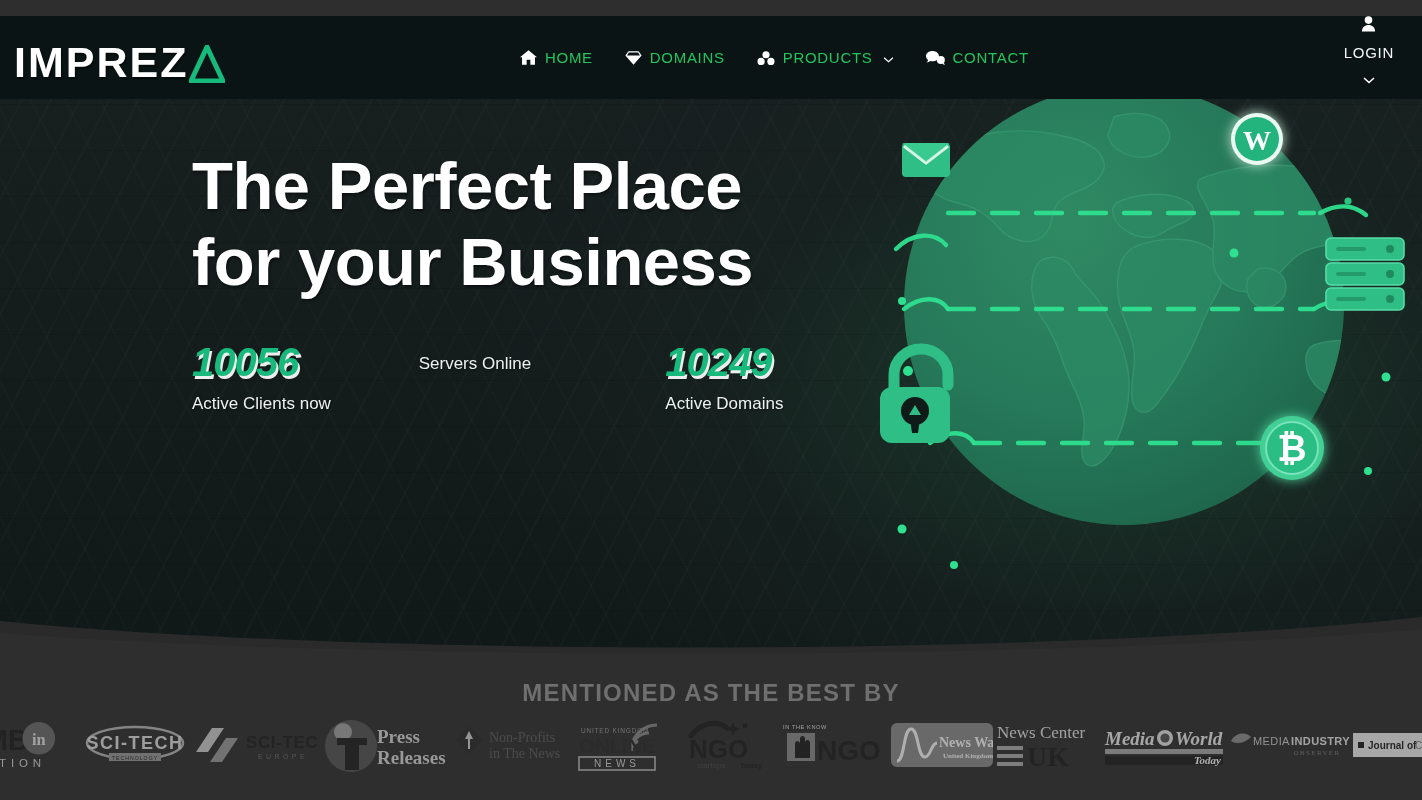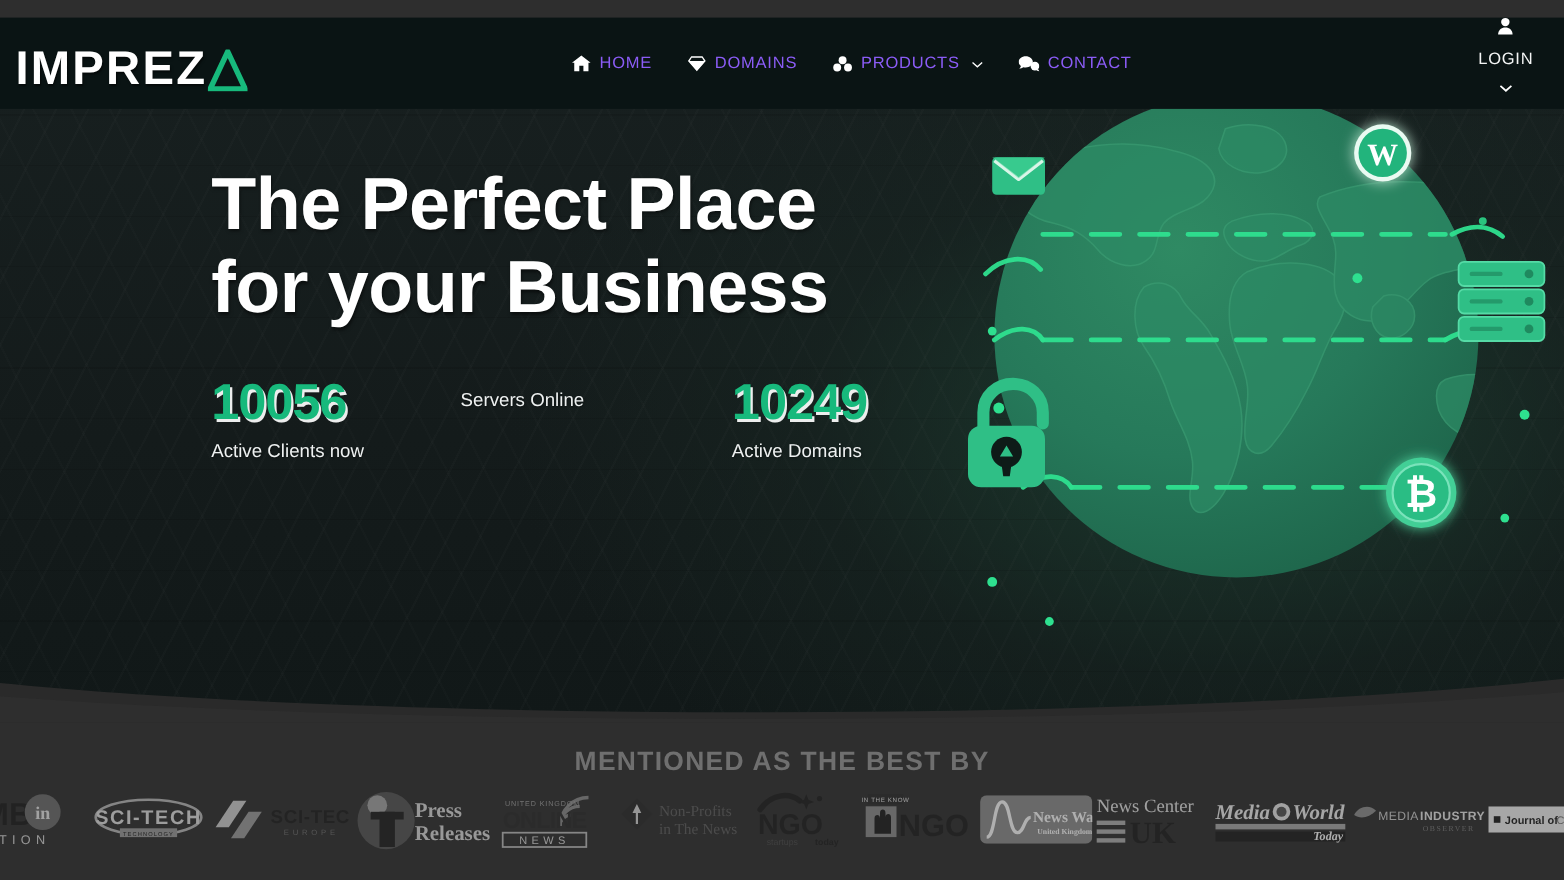--- a/index.html
+++ b/index.html
@@ -35,21 +35,21 @@
     position:relative;
   }
   .logo-tri svg{ display:block; }
 
   .nav-links{
     position:absolute; left:520px; top:0; height:83px;
     display:flex; align-items:center; gap:32px;
   }
   .nav-item{
     display:flex; align-items:center; gap:8px;
-    color:#8b5cf6; font-size:15px; letter-spacing:.7px;
+    color:#22c55e; font-size:15px; letter-spacing:.7px;
     cursor:pointer; text-transform:uppercase;
     white-space:nowrap;
   }
   .nav-item .ico{ display:flex; align-items:center; }
   .nav-item .caret{ margin-left:2px; }
 
   .nav-login{
     position:absolute; right:28px; top:0; height:83px;
     display:flex; align-items:center; gap:9px;
     color:#f3f5f5; font-size:15px; letter-spacing:.7px; cursor:pointer;flex-direction:column;
@@ -88,21 +88,21 @@
     margin-top:24px;
     font-size:22px; line-height:24px; font-weight:400; color:#f2f4f4;
     text-shadow:1px 1px 2px rgba(0,0,0,.45);
   }
   .hero-sub span{ display:block; }
 
   .stats{ margin-top:42px; display:flex; }
   .stat{ width:227px; }
   .stat:nth-child(2){ width:247px; }
   .stat-num{
-    font-size:46px; font-weight:700; 
+    font-size:40px; font-weight:700; font-style:italic;
     color:#17b97c; line-height:1;
     text-shadow:2px 3px 0 rgba(255,255,255,.92);
     letter-spacing:-1px;
   }
   .stat-label{
     margin-top:12px; font-size:17px; color:#eef1f1; font-weight:400;
     text-shadow:1px 1px 2px rgba(0,0,0,.4);
   }
 
   
@@ -401,43 +401,43 @@
         <svg width="128" height="58" viewBox="0 0 128 58">
           <circle cx="30" cy="30" r="26" fill="#555"></circle>
           <circle cx="22" cy="16" r="9" fill="#a5a5a5"></circle>
           <rect x="24" y="22" width="14" height="32" fill="#1e1e1e"></rect>
           <rect x="16" y="22" width="30" height="7" fill="#1e1e1e"></rect>
           <text x="56" y="27" font-family="'Liberation Serif',serif" font-size="19" font-weight="700" fill="#d9d9d9">Press</text>
           <text x="56" y="48" font-family="'Liberation Serif',serif" font-size="19" font-weight="700" fill="#d9d9d9">Releases</text>
         </svg>
       </div>
 
+      <div class="press-logo" style="width:122px;">
+        <svg width="120" height="46" viewBox="0 0 120 46">
+          <path d="M18 4 L32 18 L18 32 L4 18 Z" fill="#2a2a2a"></path>
+          <path d="M18 9 L22 17 L19 17 L19 27 L17 27 L17 17 L14 17 Z" fill="#d5d5d5"></path>
+          <text x="38" y="20" font-family="'Liberation Serif',serif" font-size="14" fill="#5e5e5e">Non-Profits</text>
+          <text x="38" y="36" font-family="'Liberation Serif',serif" font-size="14" fill="#5e5e5e">in The News</text>
+        </svg>
+      </div>
+
       <div class="press-logo" style="width:110px;">
         <svg width="108" height="56" viewBox="0 0 108 56">
           <g fill="none" stroke="#8a8a8a" stroke-width="3">
             <path d="M58 34 A26 26 0 0 1 84 8"></path>
             <path d="M58 34 A18 18 0 0 1 76 16"></path>
             <path d="M58 34 A10 10 0 0 1 68 24"></path>
           </g>
           <text x="8" y="16" font-family="'Liberation Sans',sans-serif" font-size="6.5" letter-spacing=".8" fill="#9a9a9a">UNITED KINGDOM</text>
           <text x="6" y="36" font-family="'Liberation Sans',sans-serif" font-size="21" font-weight="700" letter-spacing="-.5" fill="#2a2a2a">ONLINE</text>
           <rect x="6" y="40" width="76" height="13" fill="none" stroke="#bdbdbd" stroke-width="1.6"></rect>
           <text x="44" y="50" font-family="'Liberation Sans',sans-serif" font-size="10" letter-spacing="4" fill="#d8d8d8" text-anchor="middle">NEWS</text>
         </svg>
       </div>
 
-      <div class="press-logo" style="width:122px;">
-        <svg width="120" height="46" viewBox="0 0 120 46">
-          <path d="M18 4 L32 18 L18 32 L4 18 Z" fill="#2a2a2a"></path>
-          <path d="M18 9 L22 17 L19 17 L19 27 L17 27 L17 17 L14 17 Z" fill="#d5d5d5"></path>
-          <text x="38" y="20" font-family="'Liberation Serif',serif" font-size="14" fill="#5e5e5e">Non-Profits</text>
-          <text x="38" y="36" font-family="'Liberation Serif',serif" font-size="14" fill="#5e5e5e">in The News</text>
-        </svg>
-      </div>
-
       <div class="press-logo" style="width:100px;">
         <svg width="98" height="54" viewBox="0 0 98 54">
           <path d="M8 18 C18 4 34 2 44 10" fill="none" stroke="#1d1d1d" stroke-width="5" stroke-linecap="round"></path>
           <g fill="#1d1d1d">
             <path d="M50 4 l2 5 5 2 -5 2 -2 5 -2 -5 -5 -2 5 -2z"></path>
             <circle cx="62" cy="8" r="2.4"></circle>
           </g>
           <text x="6" y="40" font-family="'Liberation Sans',sans-serif" font-size="26" font-weight="700" fill="#1d1d1d">NGO</text>
           <text x="14" y="50" font-family="'Liberation Sans',sans-serif" font-size="8" fill="#4a4a4a">startups</text>
           <text x="58" y="50" font-family="'Liberation Sans',sans-serif" font-size="8" font-weight="700" fill="#1d1d1d">today</text>

